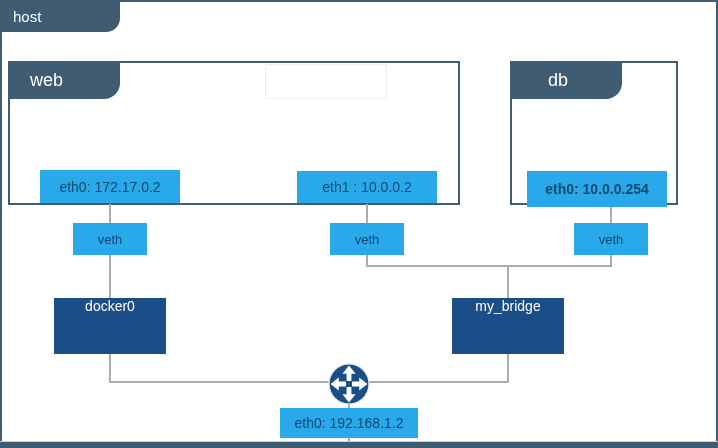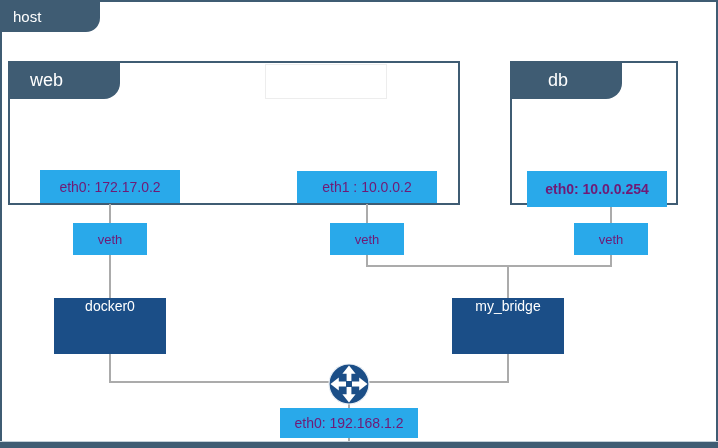--- a/index.html
+++ b/index.html
@@ -4,21 +4,21 @@
 <style>
   html,body{margin:0;padding:0;background:#fff;}
   #canvas{
     position:relative;width:718px;height:448px;background:#ffffff;
     font-family:"Liberation Sans",sans-serif;overflow:hidden;
     -webkit-font-smoothing:antialiased;
   }
   
   .host-frame{position:absolute;inset:0;border:2px solid #3f5c73;box-sizing:border-box;z-index:0;}
   .host-tab{
-    position:absolute;left:0;top:0;width:100px;height:32px;background:#3f5c73;
+    position:absolute;left:0;top:0;width:120px;height:32px;background:#3f5c73;
     border-bottom-right-radius:14px;color:#fff;font-size:15px;
     display:flex;align-items:center;padding-left:13px;box-sizing:border-box;z-index:4;
   }
   .host-bottom{
     position:absolute;left:0;right:0;bottom:0;height:6px;background:#3f5c73;
     border-top:1px solid #c3cfd8;z-index:4;
   }
   
   .cbox{position:absolute;background:#fff;border:2px solid #3f5c73;box-sizing:border-box;z-index:1;}
   .cbox-web{left:8px;top:61px;width:452px;height:144px;}
@@ -29,21 +29,21 @@
     display:flex;align-items:center;box-sizing:border-box;
   }
   .ctab-web{padding-left:22px;}
   .ctab-db{padding-left:38px;}
   .ghost-box{
     position:absolute;left:265px;top:64px;width:120px;height:33px;
     background:#fff;border:1px solid #ededed;z-index:1;
   }
   
   .blue{
-    position:absolute;background:#29a9ea;color:#701a75;display:flex;align-items:center;
+    position:absolute;background:#29a9ea;color:#0c4a6e;display:flex;align-items:center;
     justify-content:center;box-sizing:border-box;z-index:3;
   }
   .iface{font-size:14px;}
   .veth{font-size:13px;text-align:center;}
   .if-web0{left:40px;top:170px;width:140px;height:33px;}
   .if-web1{left:297px;top:171px;width:140px;height:32px;}
   .if-db0{left:527px;top:171px;width:140px;height:36px;font-weight:bold;}
   .veth1{left:73px;top:223px;width:74px;height:32px;}
   .veth2{left:330px;top:223px;width:74px;height:32px;}
   .veth3{left:574px;top:223px;width:74px;height:32px;}

